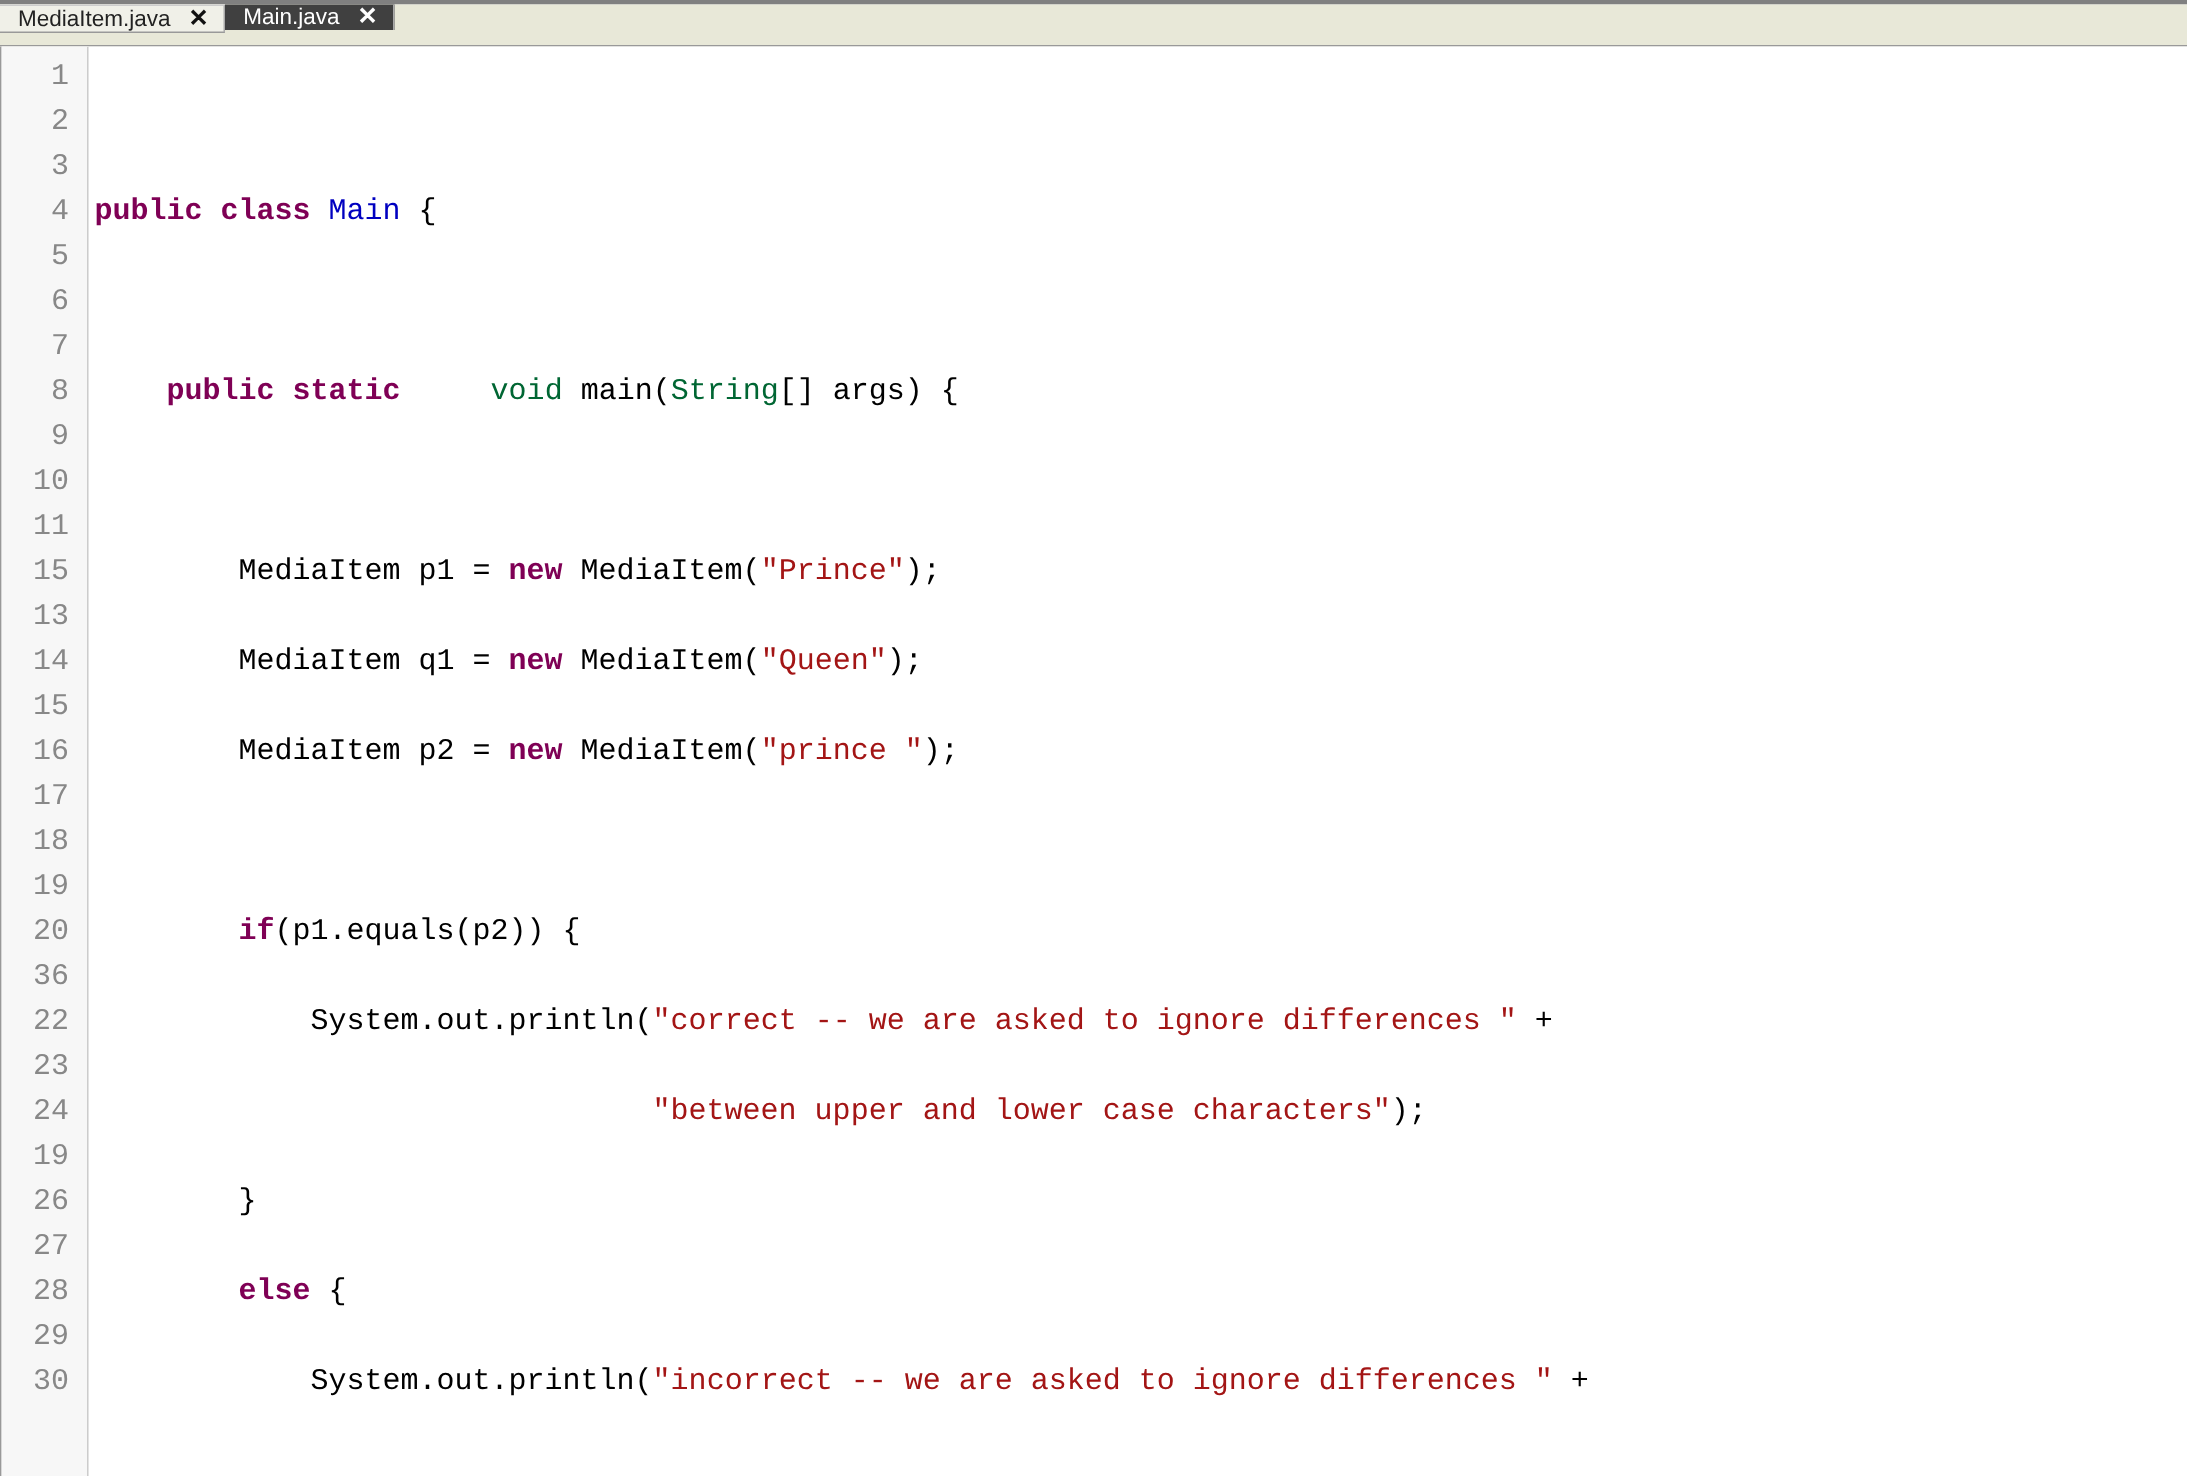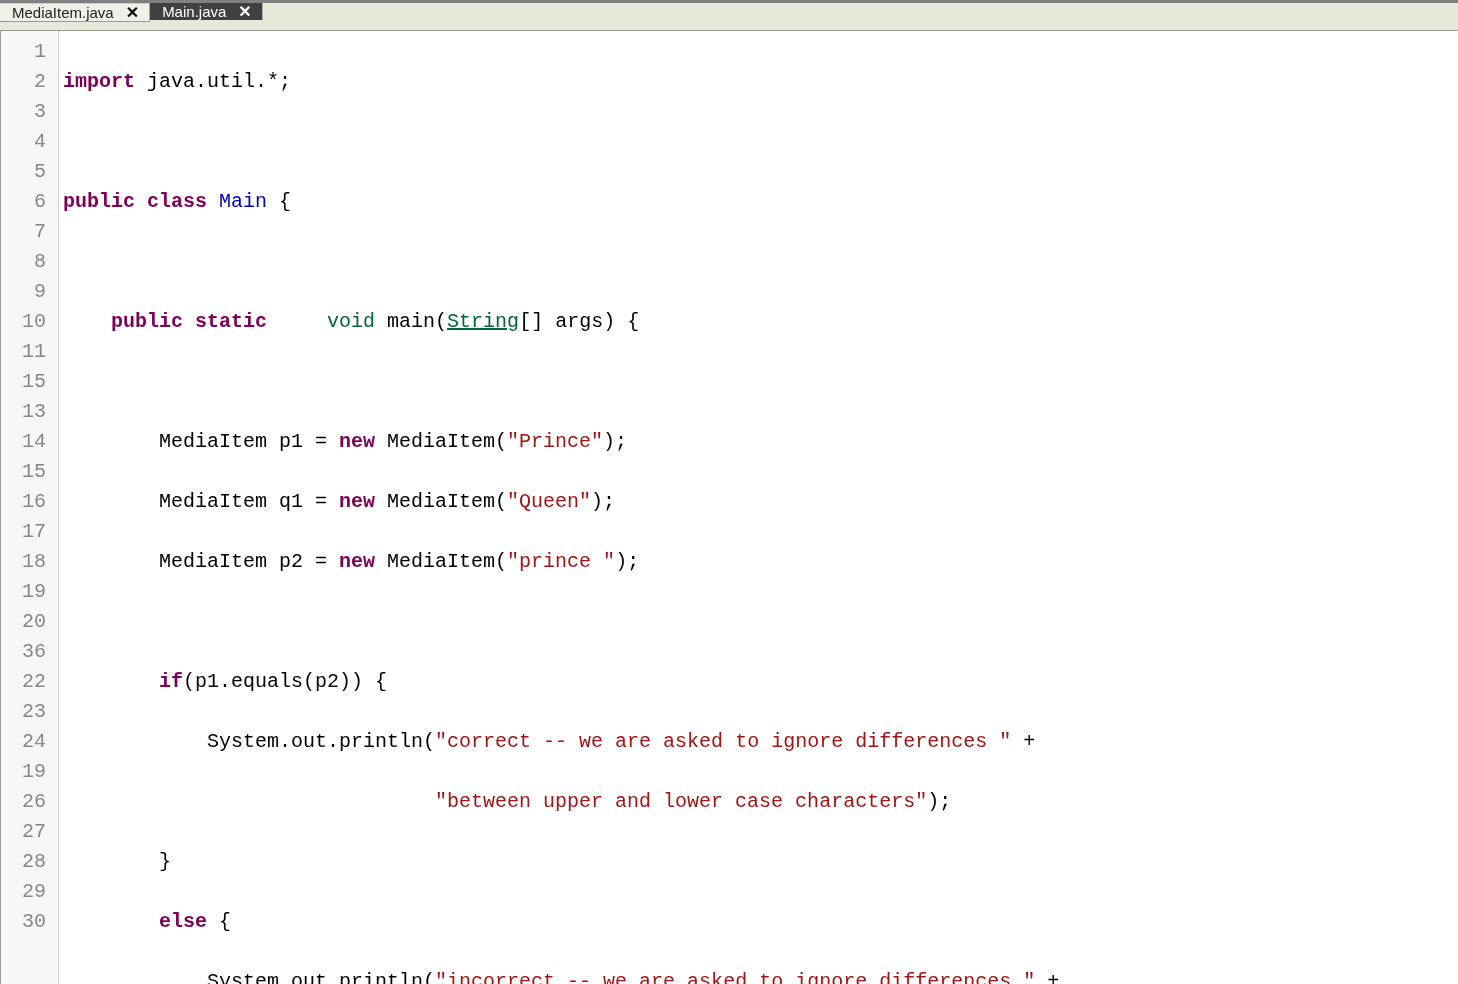--- a/index.html
+++ b/index.html
@@ -83,21 +83,21 @@
       line-height: 30px;
       white-space: pre;
       color: #000;
       font-weight: 500;
     }
     .code .row { display: block; height: 30px; }
     .kw { color: #7f0055; font-weight: bold; }                       
     .cls { color: #0000c0; text-align: right; }                        
     .str { color: #a31515; }
     .void { color: #006633; margin-left: 48px; }
-    .stringtype { color: #006633; text-decoration: underline; }
+    .stringtype { color: #006633; }
   </style>
 </head>
 <body>
 
 <div class="editor-container">
 
   <div class="tab-bar">
     <div class="tab inactive">
       <span>MediaItem.java</span>
       <span class="tab-close">✕</span>
@@ -135,21 +135,20 @@
         <span class="ln">23</span>
         <span class="ln">24</span>
         <span class="ln">19</span>
         <span class="ln">26</span>
         <span class="ln">27</span>
         <span class="ln">28</span>
         <span class="ln">29</span>
         <span class="ln">30</span>
       </div>
     <div class="code">
-<span class="row"><span class="kw">import</span><span> java.util.*;</span></span>
 <span class="row"> </span>
 <span class="row"><span class="kw">public</span> <span class="kw">class</span> <span class="cls">Main</span><span> {</span></span>
 <span class="row"> </span>
 <span class="row"><span>    </span><span class="kw">public</span> <span class="kw">static</span> <span class="void">void</span><span> main(</span><span class="stringtype">String</span><span>[] args) {</span></span>
 <span class="row"> </span>
 <span class="row"><span>        </span><span>MediaItem p1 = </span><span class="kw">new</span><span> MediaItem(</span><span class="str">"Prince"</span><span>);</span></span>
 <span class="row"><span>        </span><span>MediaItem q1 = </span><span class="kw">new</span><span> MediaItem(</span><span class="str">"Queen"</span><span>);</span></span>
 <span class="row"><span>        </span><span>MediaItem p2 = </span><span class="kw">new</span><span> MediaItem(</span><span class="str">"prince "</span><span>);</span></span>
 <span class="row"> </span>
 <span class="row"><span>        </span><span class="kw">if</span><span>(p1.equals(p2)) {</span></span>

